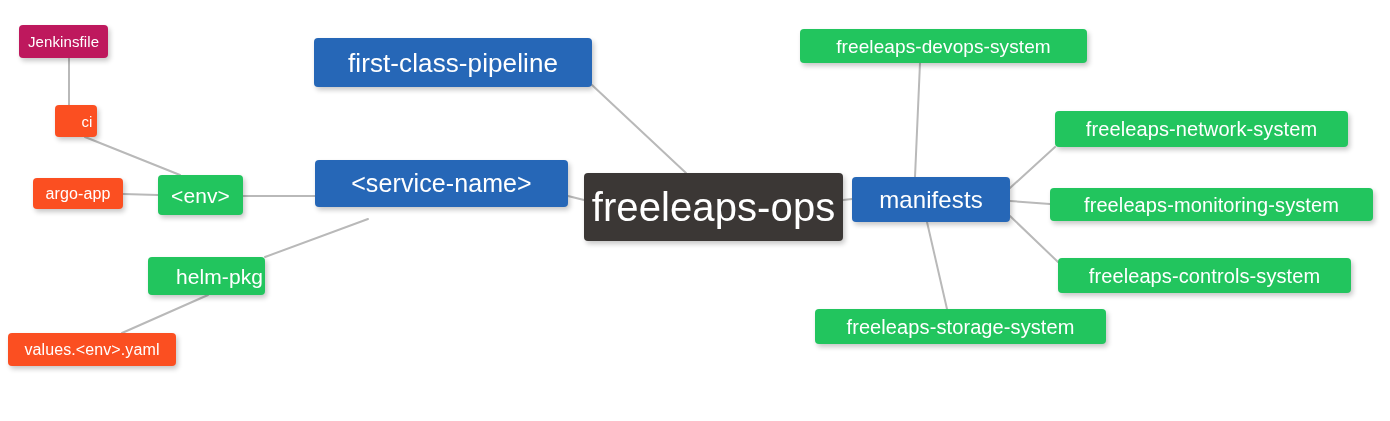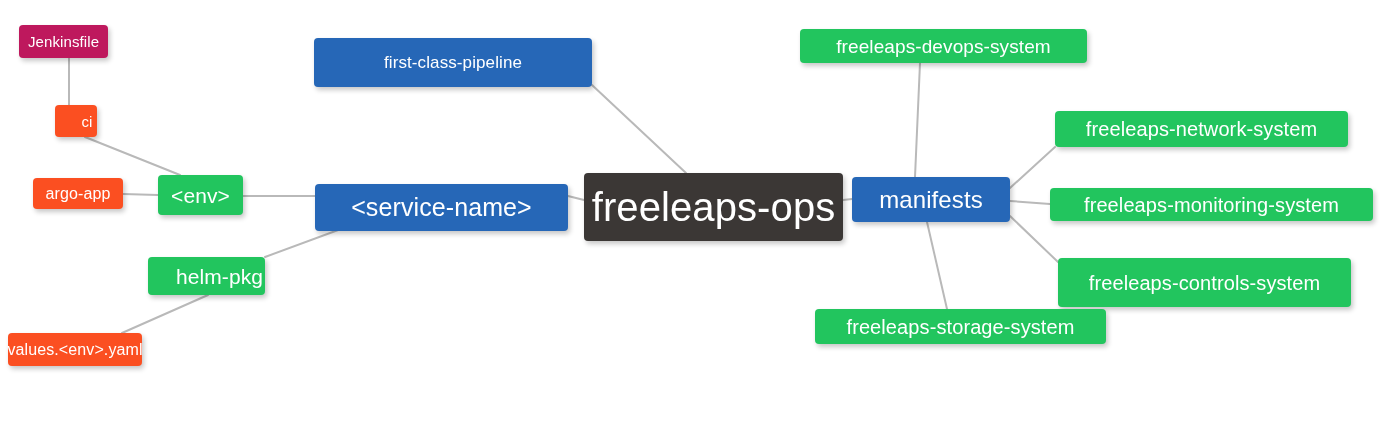--- a/index.html
+++ b/index.html
@@ -59,56 +59,56 @@
       <line x1="920" y1="63" x2="915" y2="177" stroke="#b9b9b9" stroke-width="2" stroke-linecap="round"></line>
       <line x1="1055" y1="147" x2="1010" y2="188" stroke="#b9b9b9" stroke-width="2" stroke-linecap="round"></line>
       <line x1="1050" y1="204" x2="1010" y2="201" stroke="#b9b9b9" stroke-width="2" stroke-linecap="round"></line>
       <line x1="1058" y1="262" x2="1010" y2="216" stroke="#b9b9b9" stroke-width="2" stroke-linecap="round"></line>
       <line x1="947" y1="309" x2="927" y2="222" stroke="#b9b9b9" stroke-width="2" stroke-linecap="round"></line>
     </svg>
   <div id="node-layer">
       <div class="node" style="left: 584px; top: 173px; width: 259px; height: 68px; background: rgb(59, 55, 53); font-size: 40px;">
         <span>freeleaps-ops</span>
       </div>
-      <div class="node" style="left: 314px; top: 38px; width: 278px; height: 49px; background: rgb(38, 103, 183); font-size: 17px;">
+      <div class="node" style="left: 314px; top: 38px; width: 278px; height: 49px; background: rgb(38, 103, 183); font-size: 26px;">
         <span>first-class-pipeline</span>
       </div>
-      <div class="node" style="left: 315px; top: 184px; width: 253px; height: 47px; background: rgb(38, 103, 183); font-size: 25px;">
+      <div class="node" style="left: 315px; top: 160px; width: 253px; height: 47px; background: rgb(38, 103, 183); font-size: 25px;">
         <span>&lt;service-name&gt;</span>
       </div>
       <div class="node" style="left: 852px; top: 177px; width: 158px; height: 45px; background: rgb(38, 103, 183); font-size: 24px;">
         <span>manifests</span>
       </div>
       <div class="node" style="left: 158px; top: 175px; width: 85px; height: 40px; background: rgb(34, 197, 94); font-size: 21px;">
         <span>&lt;env&gt;</span>
       </div>
       <div class="node" style="left: 148px; top: 257px; width: 117px; height: 38px; background: rgb(34, 197, 94); font-size: 21px; padding-left: 36px;">
         <span>helm-pkg</span>
       </div>
       <div class="node" style="left: 55px; top: 105px; width: 30px; height: 32px; background: rgb(251, 79, 33); font-size: 15px; padding-left: 32px;">
         <span>ci</span>
       </div>
       <div class="node" style="left: 19px; top: 25px; width: 89px; height: 33px; background: #be185d; font-size: 15px;">
         <span>Jenkinsfile</span>
       </div>
       <div class="node" style="left: 33px; top: 178px; width: 90px; height: 31px; background: rgb(251, 79, 33); font-size: 16px; justify-content: center;">
         <span>argo-app</span>
       </div>
-      <div class="node" style="left: 8px; top: 333px; width: 134px; height: 33px; background: rgb(251, 79, 33); font-size: 16px;">
+      <div class="node" style="left: 8px; top: 333px; width: 168px; height: 33px; background: rgb(251, 79, 33); font-size: 16px;">
         <span>values.&lt;env&gt;.yaml</span>
       </div>
       <div class="node" style="left: 800px; top: 29px; width: 287px; height: 34px; background: rgb(34, 197, 94); font-size: 19px;">
         <span>freeleaps-devops-system</span>
       </div>
       <div class="node" style="left: 1055px; top: 111px; width: 293px; height: 36px; background: rgb(34, 197, 94); font-size: 20px;">
         <span>freeleaps-network-system</span>
       </div>
       <div class="node" style="left: 1050px; top: 188px; width: 323px; height: 33px; background: rgb(34, 197, 94); font-size: 20px;">
         <span>freeleaps-monitoring-system</span>
       </div>
-      <div class="node" style="left: 1058px; top: 258px; width: 293px; height: 49px; background: rgb(34, 197, 94); font-size: 20px;">
+      <div class="node" style="left: 1058px; top: 258px; width: 293px; height: 35px; background: rgb(34, 197, 94); font-size: 20px;">
         <span>freeleaps-controls-system</span>
       </div>
       <div class="node" style="left: 815px; top: 309px; width: 291px; height: 35px; background: rgb(34, 197, 94); font-size: 20px;">
         <span>freeleaps-storage-system</span>
       </div>
     </div>
 </div>
 
 </body></html>

